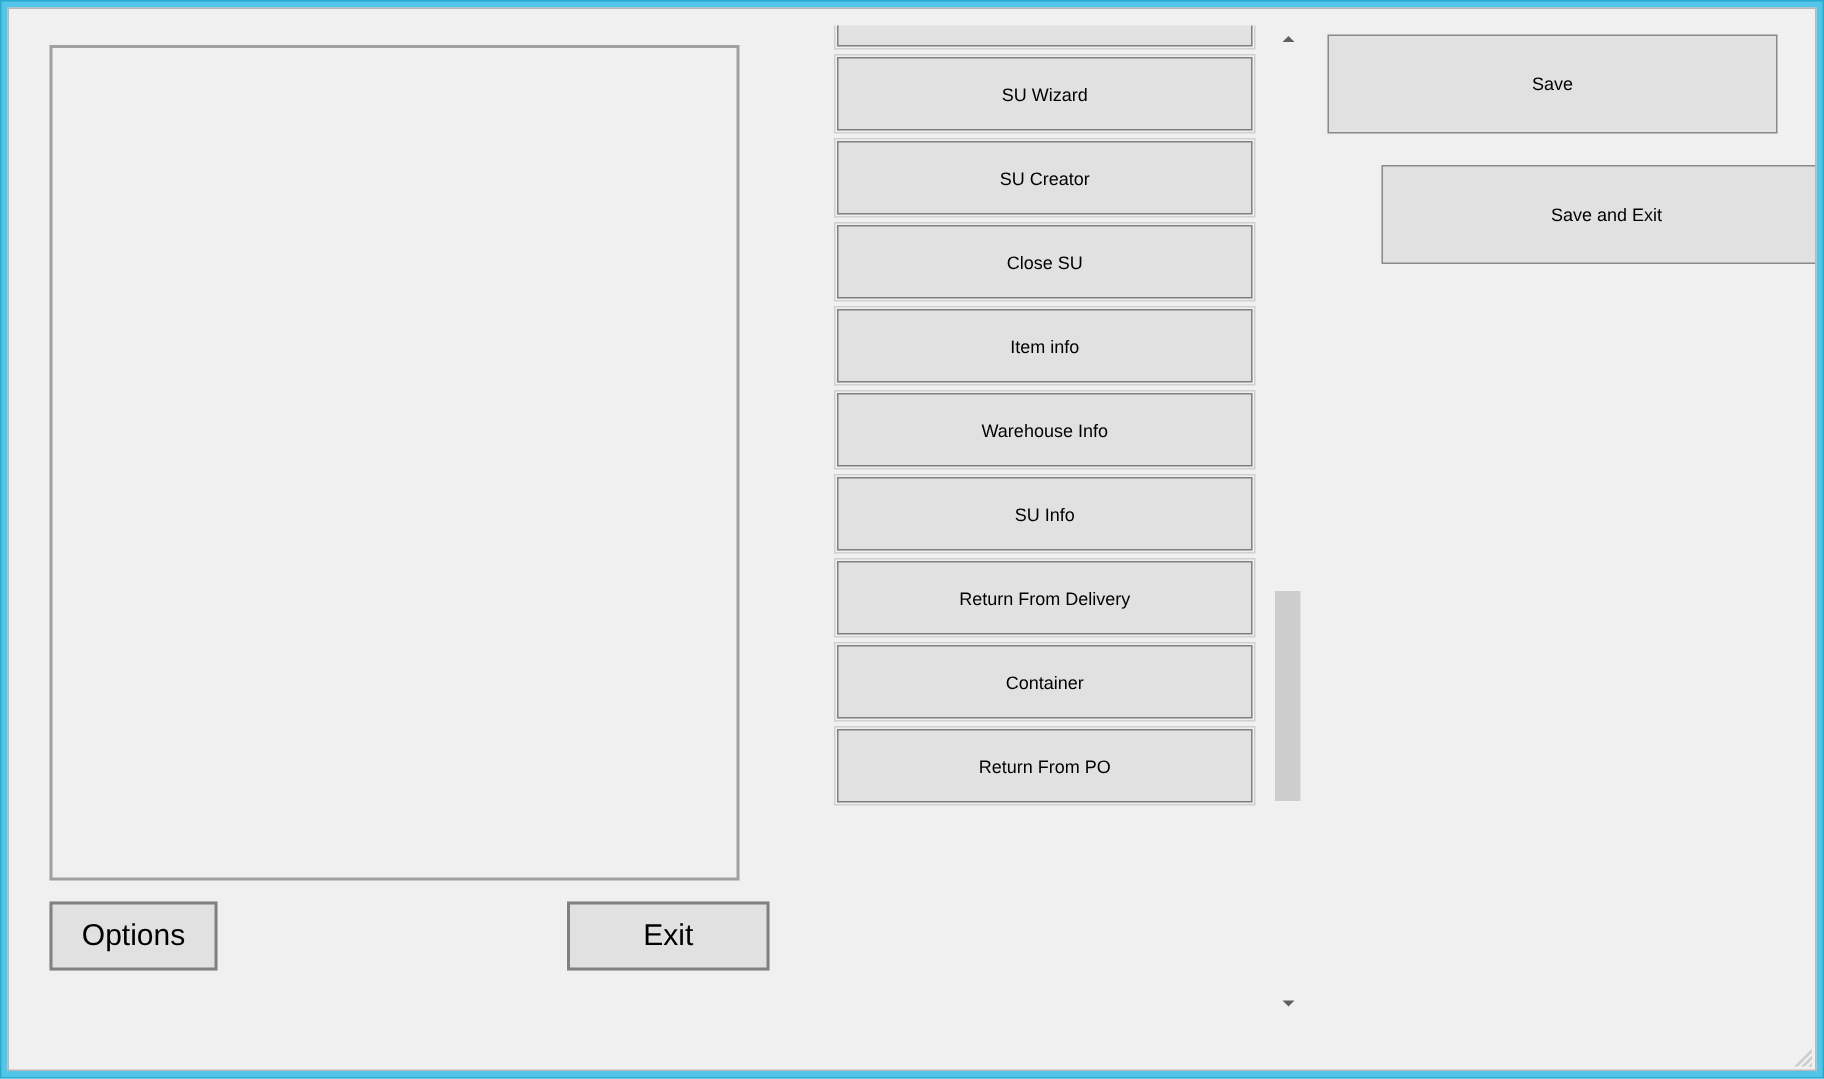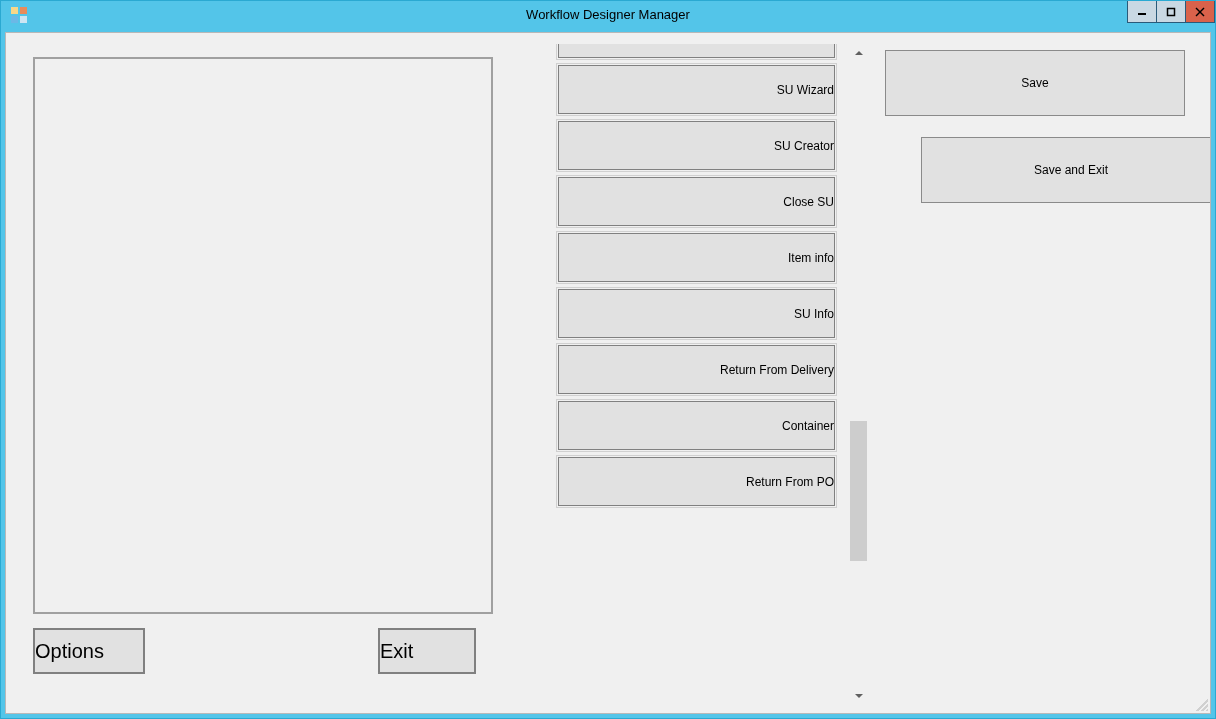--- a/index.html
+++ b/index.html
@@ -71,25 +71,25 @@
     width:460px; height:557px;
     border:2px solid #a0a0a0;
     background:#f0f0f0;
   }
   .opt-btn, .exit-btn {
     position:absolute;
     height:46px;
     background:#e1e1e1;
     border:2px solid #808080;
     font-size:20px;
-    display:flex; align-items:center; 
+    display:flex; align-items:center; justify-content:center;
     cursor:default;
   }
   .opt-btn { left:9px; top:581px; width:112px; }
-  .exit-btn { left:354px; top:581px; width:98px; }
+  .exit-btn { left:354px; top:581px; width:135px; }
 
   
   .center-wrap {
     position:absolute;
     left:537px; top:11px;
     width:324px; height:660px;
     background:#f0f0f0;
   }
   .scroll-inner {
     position:absolute; left:0; top:0; bottom:0; right:17px;
@@ -98,21 +98,21 @@
   .list {
     display:flex; flex-direction:column;
     gap:7px;
     padding:0 15px;
     margin-top:-35px; 
   }
   .wf-btn {
     height:49px;
     background:#e1e1e1;
     border:1px solid #808080;
-    display:flex; align-items:center; justify-content:flex-end;
+    display:flex; align-items:center; justify-content:center;
     font-size:12px;
     cursor:default;
     outline:1px solid #d0d0d0;
     outline-offset:1px;
   }
   .wf-btn.selected {
     background:#bedff5;
     border:1px solid #4a99c8;
   }
   
@@ -161,42 +161,20 @@
     width:12px; height:12px;
     background:
       linear-gradient(135deg, transparent 0 50%, #b0b0b0 50% 60%, transparent 60% 70%, #b0b0b0 70% 80%, transparent 80% 90%, #b0b0b0 90% 100%);
     opacity:0.5;
   }
 </style>
 </head>
 <body>
 
 <div class="window">
-  <div class="titlebar">
-    <div class="app-icon"></div>
-    <div class="title">Workflow Designer Manager</div>
-    <div class="chrome-btns">
-      <div class="chrome-btn">
-        <svg width="10" height="10">
-            <line x1="1" y1="7" x2="9" y2="7" stroke="#000" stroke-width="2"></line>
-          </svg>
-      </div>
-      <div class="chrome-btn">
-        <svg width="10" height="10">
-            <rect x="1.5" y="1.5" width="7" height="7" fill="none" stroke="#000" stroke-width="1.5"></rect>
-          </svg>
-      </div>
-      <div class="chrome-btn close">
-        <svg width="10" height="10">
-            <line x1="1" y1="1" x2="9" y2="9" stroke="#000" stroke-width="1.5"></line>
-            <line x1="9" y1="1" x2="1" y2="9" stroke="#000" stroke-width="1.5"></line>
-          </svg>
-      </div>
-    </div>
-  </div>
 
   <div class="client">
 
     <div class="left-panel">
       <div class="canvas-box"></div>
       <div class="opt-btn">
         <span>Options</span>
       </div>
       <div class="exit-btn">
         <span>Exit</span>
@@ -213,20 +191,23 @@
               <span>SU Wizard</span>
             </div>
             <div class="wf-btn">
               <span>SU Creator</span>
             </div>
             <div class="wf-btn">
               <span>Close SU</span>
             </div>
             <div class="wf-btn">
               <span>Item info</span>
+            </div>
+            <div class="wf-btn">
+              <span>Warehouse Info</span>
             </div>
             <div class="wf-btn">
               <span>SU Info</span>
             </div>
             <div class="wf-btn">
               <span>Return From Delivery</span>
             </div>
             <div class="wf-btn">
               <span>Container</span>
             </div>

